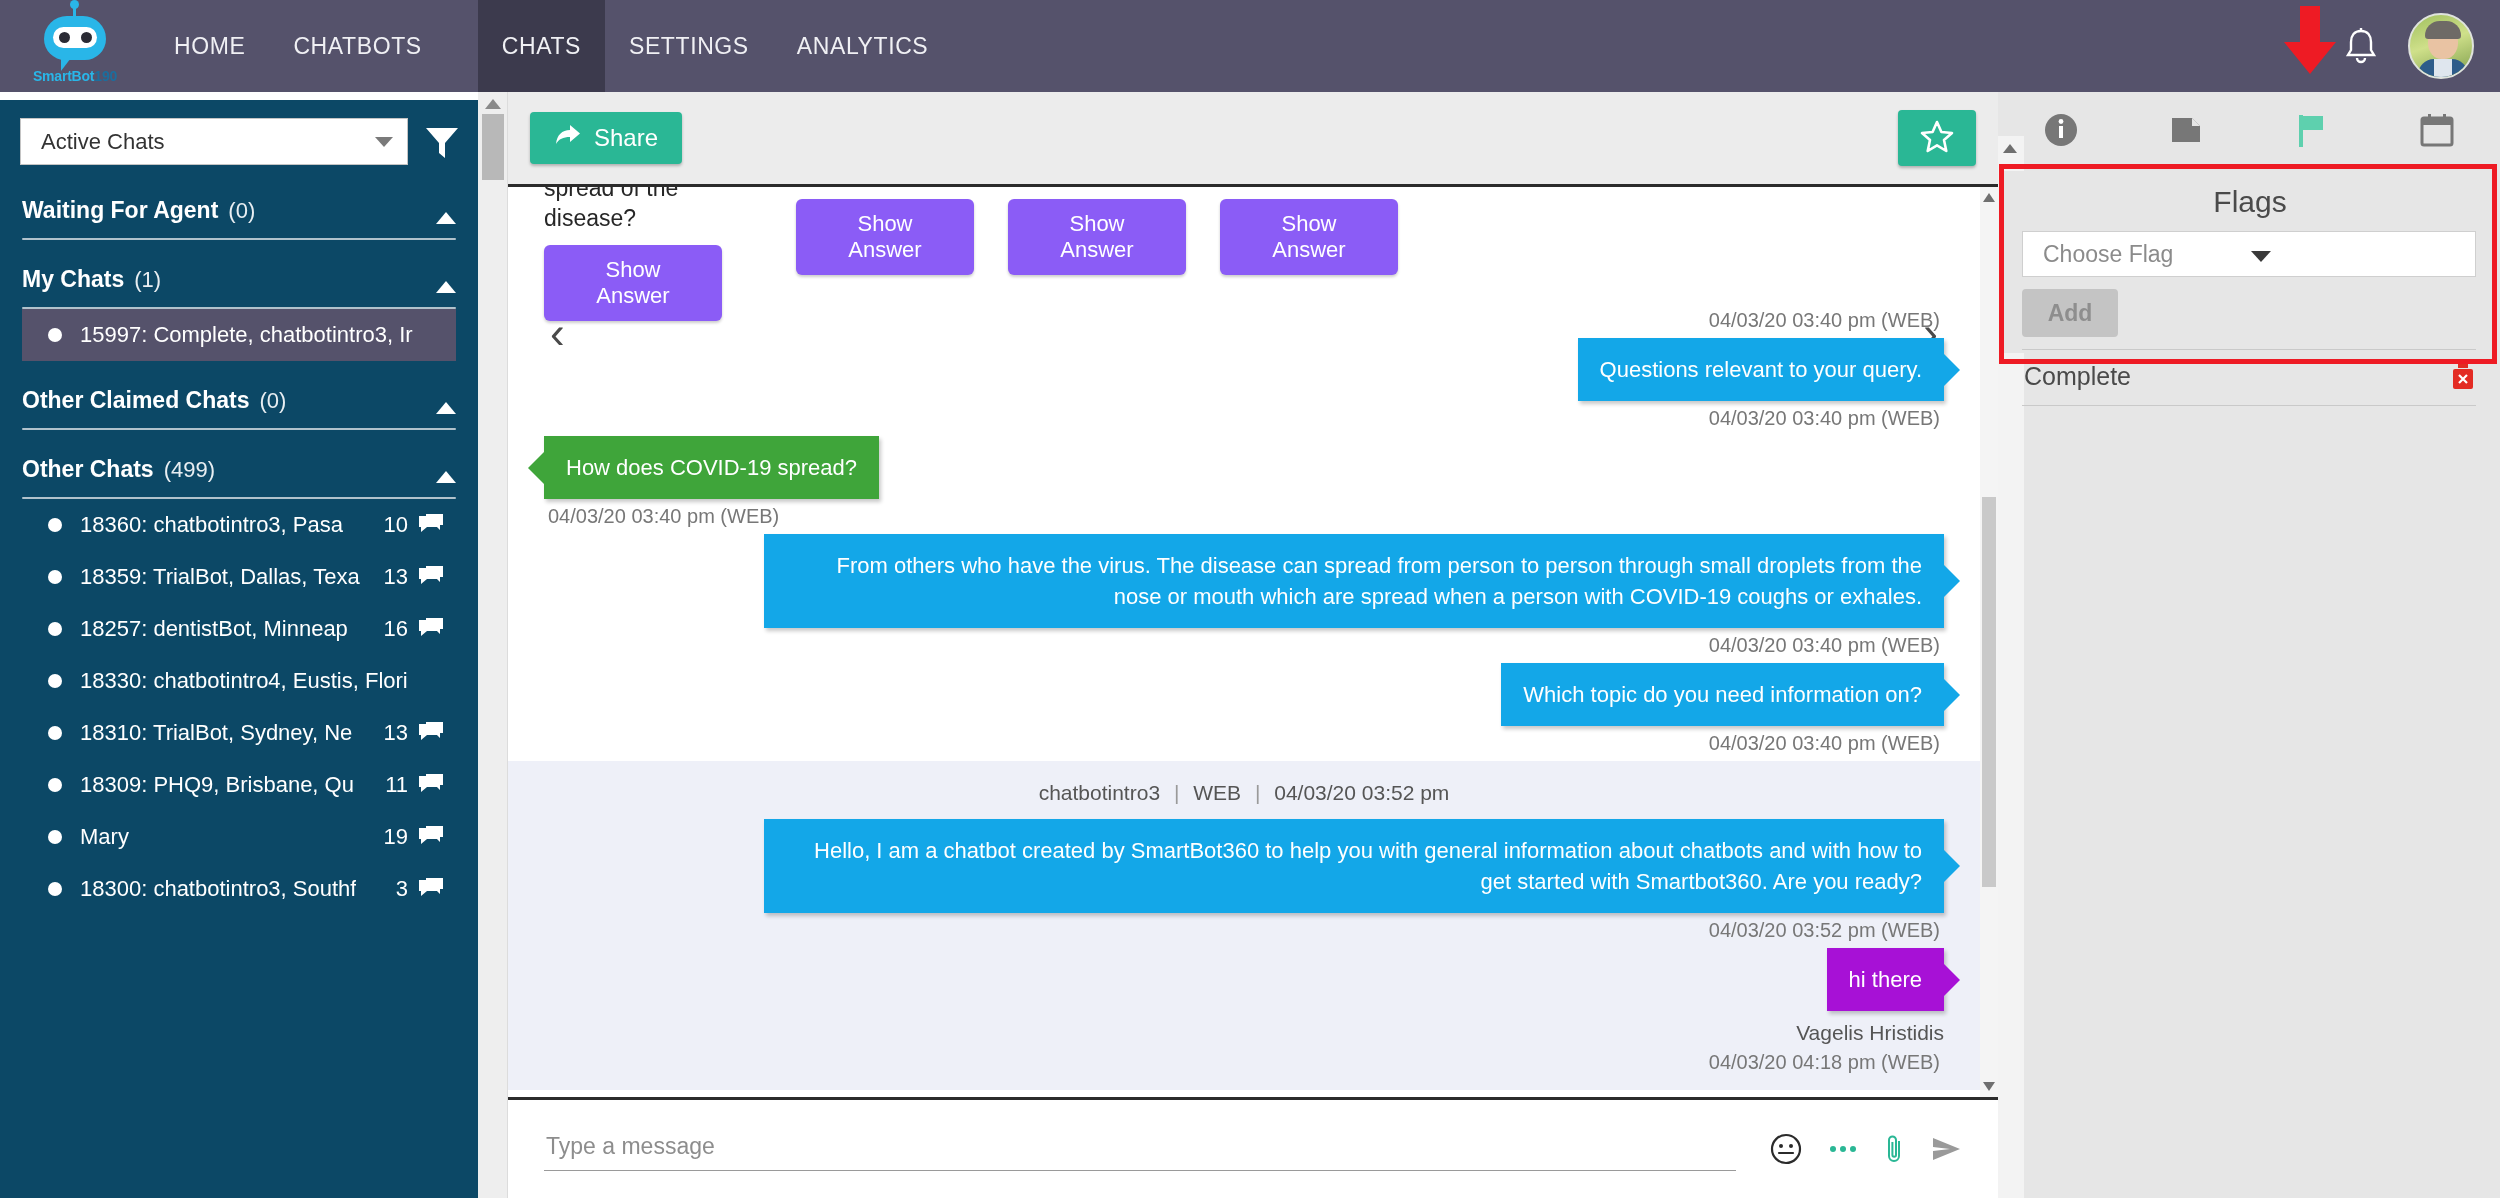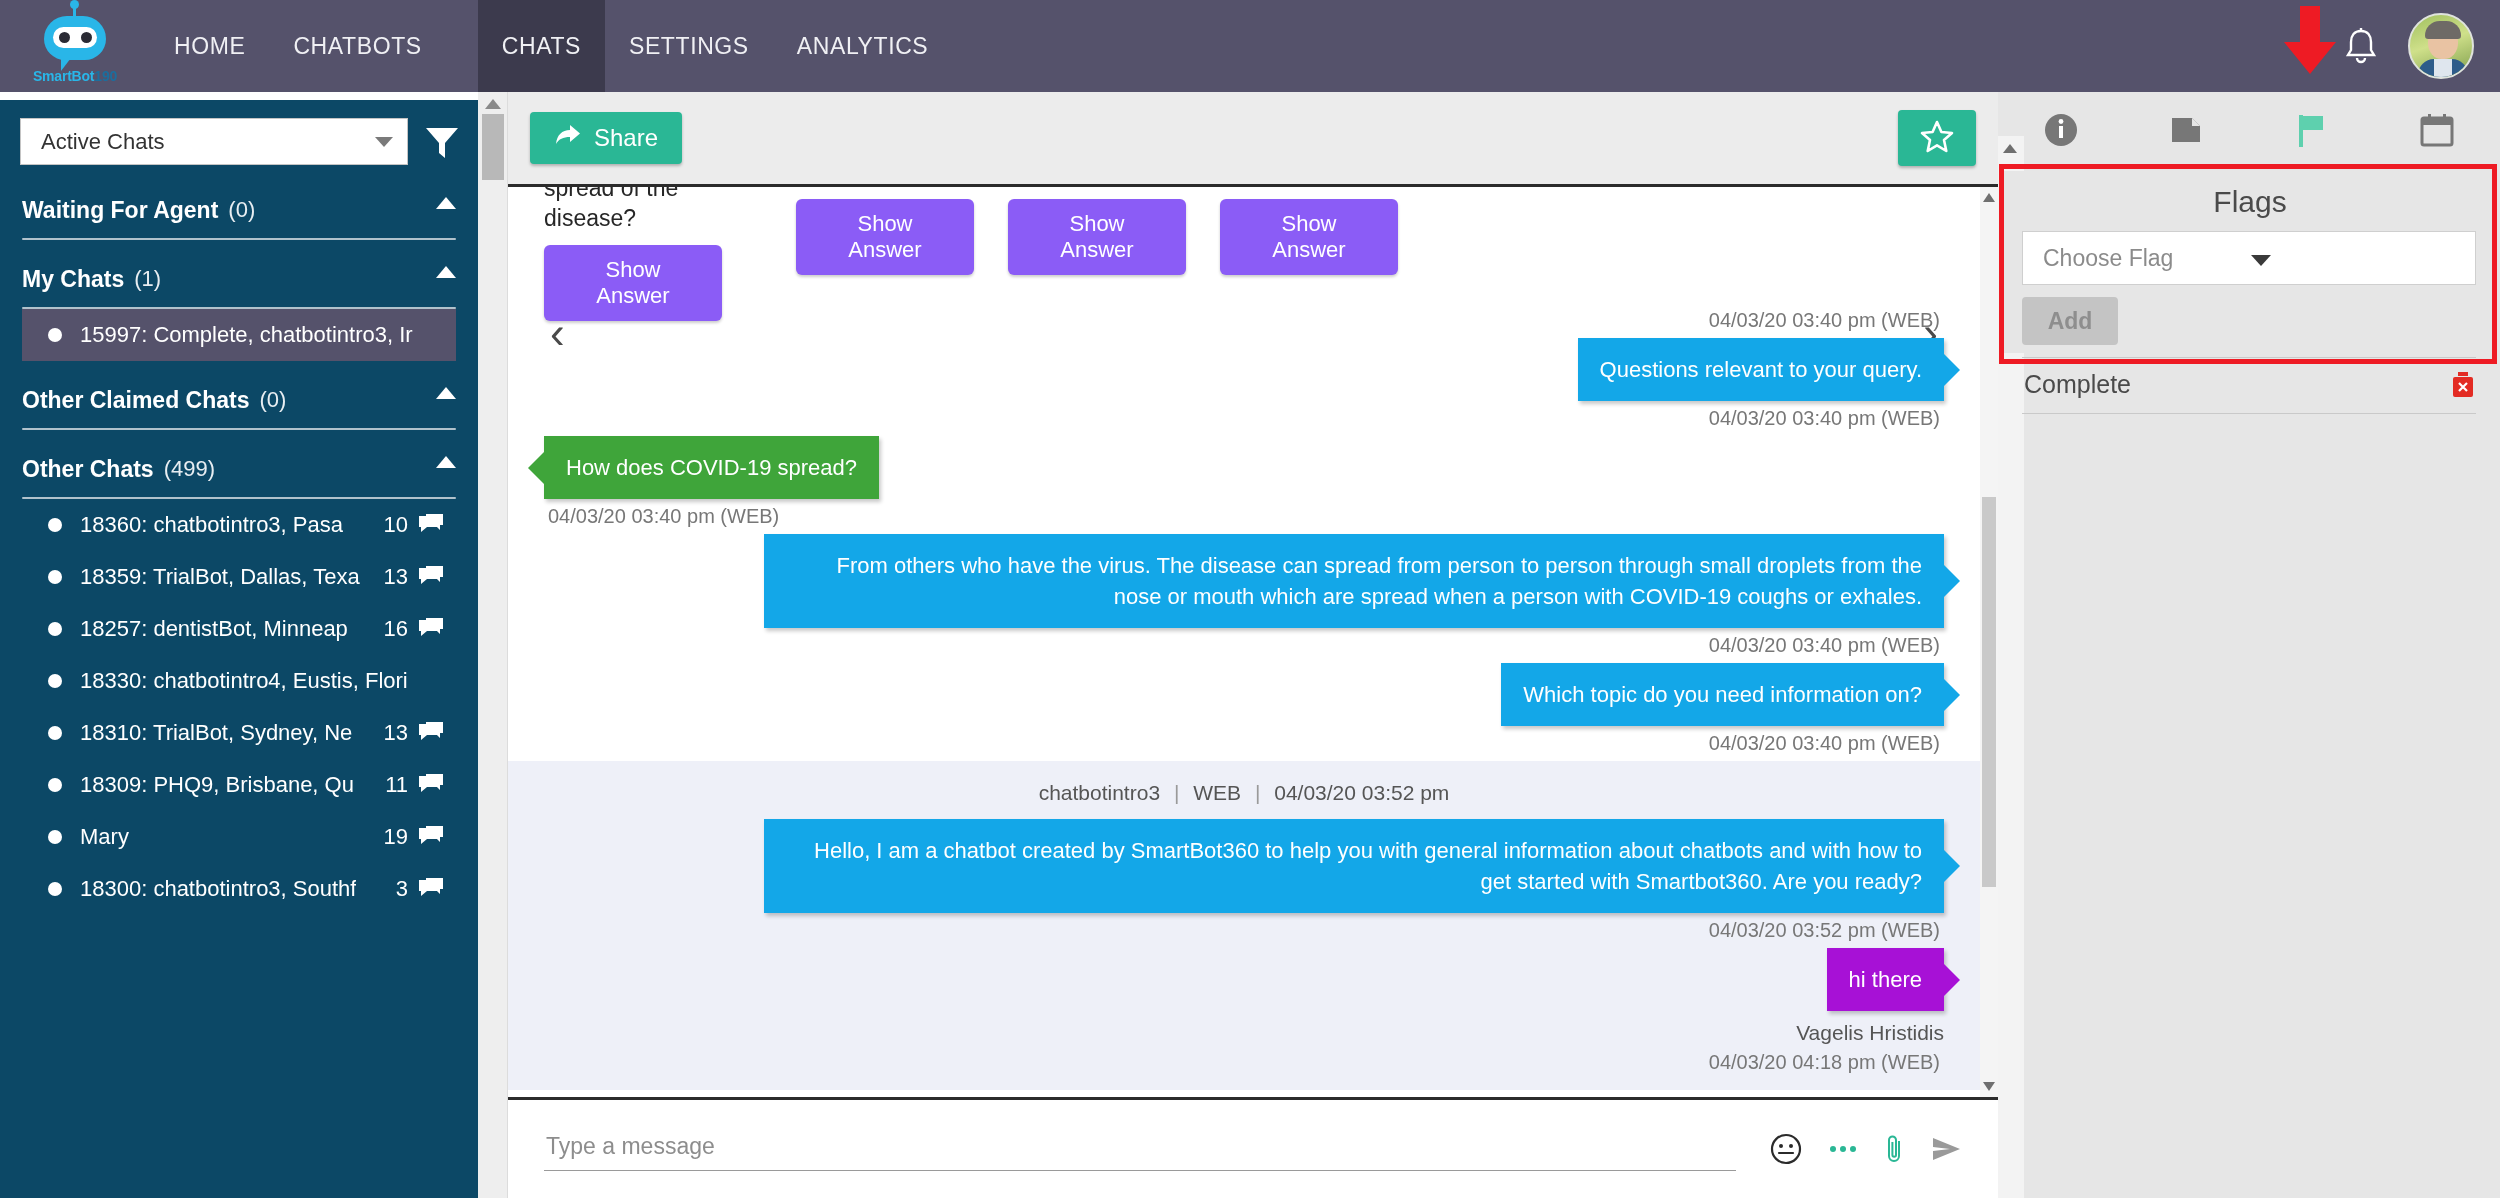--- a/index.html
+++ b/index.html
@@ -62,21 +62,21 @@
   .sb-select {
     flex:1; height:47px; background:#fff; border:1px solid #c4c4c4;
     display:flex; align-items:center; padding: 0 14px 0 20px; cursor:pointer;
   }
   .sb-select span { font-size:22px; color:#333; flex:1; }
   .caret-dn { width:0;height:0;border-left:9px solid transparent;border-right:9px solid transparent;border-top:10px solid #7a7a7a; }
   .filter-ico { width:40px; height:40px; cursor:pointer; }
 
   .sb-group { padding: 0 22px; }
   .sb-group-hd {
-    display:flex; align-items:flex-start; padding: 26px 0 14px 0; cursor:pointer;
+    display:flex; align-items:flex-end; padding: 26px 0 14px 0; cursor:pointer;
   }
   .sb-group-hd .g-title { font-size:23px; color:#fff; font-weight:700; }
   .sb-group-hd .g-count { font-size:22px; color:#e8eef2; margin-left:10px; font-weight:400; }
   .chev-up { margin-left:auto; width:0;height:0;border-left:10px solid transparent;border-right:10px solid transparent;border-bottom:12px solid #fff; }
   .sb-rule { height:2px; background:#cfd8de; opacity:.85; border-radius:2px; }
 
   .chat-row {
     display:flex; align-items:center; padding: 13px 12px 13px 26px; cursor:pointer;
     color:#fff; font-size:22px; white-space:nowrap; overflow:hidden;
   }
@@ -193,21 +193,21 @@
      border-left:7px solid transparent;border-right:7px solid transparent;border-bottom:9px solid #6f6f6f;}
   .rp-tabs { position:absolute; left:0; top:0; width:502px; height:79px; display:flex; align-items:center; }
   .rp-tab { flex:1; display:flex; align-items:center; justify-content:center; height:79px; cursor:pointer; }
 
   .flags-panel {
     position:absolute; left:2px; top:79px; width:498px; height:182px; background:#e6e6e6;
     padding: 10px 22px 0 22px;
   }
   .flags-title { font-size:30px; color:#4a4a4a; padding: 4px 0 12px 2px; text-align: center; }
   .flag-select {
-    height:54px; background:#fff; border:1px solid #cfcfcf; display:flex; align-items:center;
+    height:46px; background:#fff; border:1px solid #cfcfcf; display:flex; align-items:center;
     padding: 0 16px 0 20px; cursor:pointer;
   }
   .flag-select span { flex:1; font-size:23px; color:#8b8b8b; }
   .add-btn {
     margin-top:12px; width:96px; height:48px; background:#c4c4c4; color:#8e8e8e;
     border:none; border-radius:4px; font-size:23px; cursor:pointer;font-weight:bold;
   }
   .flag-divider { height:1px; background:#c9c9c9; margin-top: 12px; }
   .flag-item { display:flex; align-items:center; padding: 12px 0 14px 2px; }
   .flag-item-label { font-size:25px; color:#4a4a4a; flex:1; }

